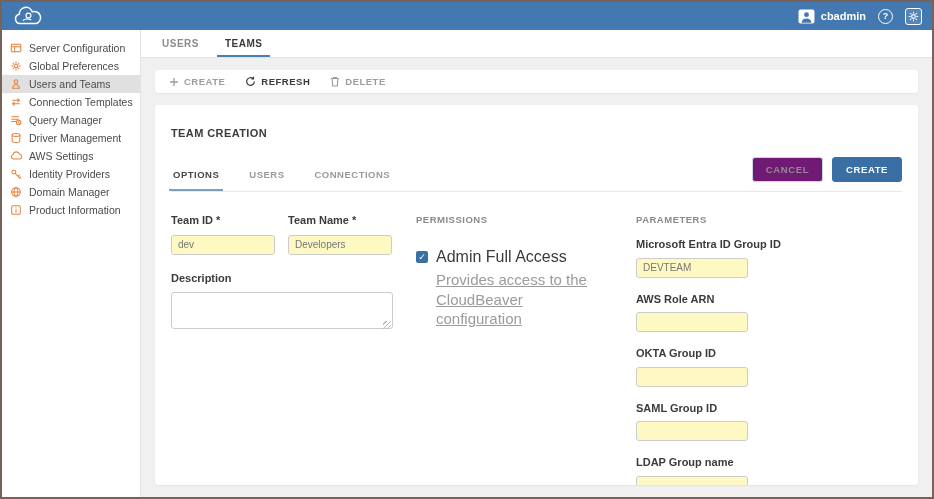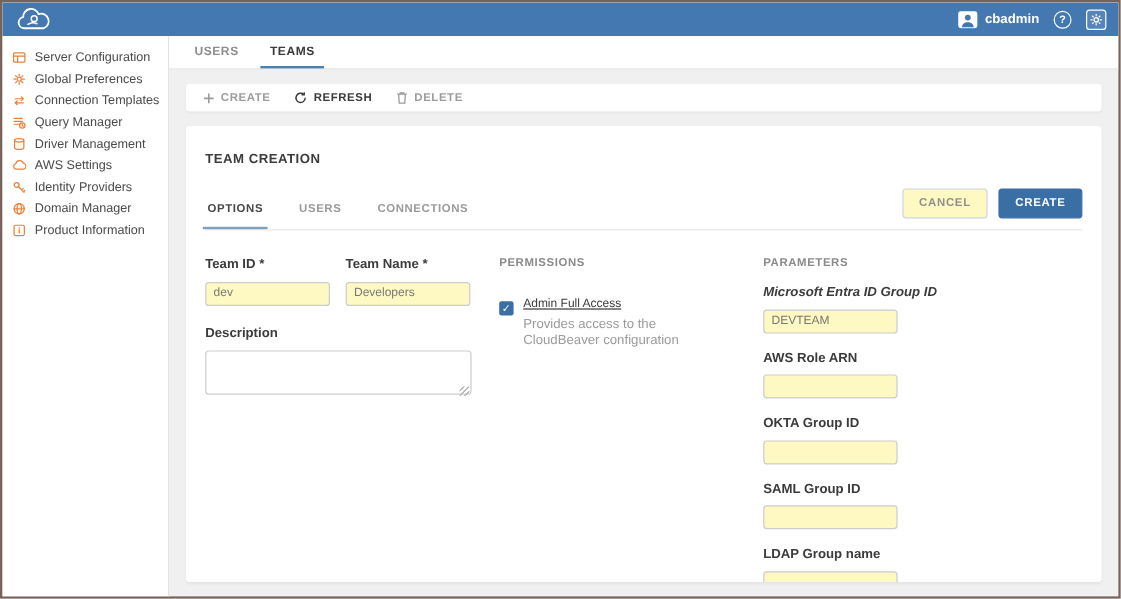--- a/index.html
+++ b/index.html
@@ -51,21 +51,21 @@
 
   .tc-header { display:flex; align-items:flex-end; border-bottom:1px solid #e8e8e8; margin-top:18px;gap:27px; }
   .tc-tabs { display:flex; }
   .tc-tab { font-size:9.5px; font-weight:bold; letter-spacing:0.5px; color:#9a9a9a; padding:10px 2px 11px;
             margin-right:26px; position:relative; cursor:pointer; }
   .tc-tab.selected { color:#474747; }
   .tc-tab.selected::after { content:""; position:absolute; left:-2px; right:-2px; bottom:0; height:2px; background:#7f9fbe; }
   .tc-actions { margin-left:auto; display:flex; gap:9px; padding-bottom:9px; }
   .btn { font-family:inherit; font-size:9.5px; font-weight:bold; letter-spacing:0.6px; border-radius:3px;
          padding:6px 13px; cursor:pointer; }
-  .btn-cancel { background:#fef9c3; border:1px solid #ccd6e2; color:#8f8f8f; }
+  .btn-cancel { background:#701a75; border:1px solid #ccd6e2; color:#8f8f8f; }
   .btn-create { background:#3a6fa5; border:1px solid #3a6fa5; color:#fff; }
 
   
   .form { display:flex; padding-top:22px; }
   .col-basics { width:222px; flex:0 0 222px; }
   .basics-row { display:flex; gap:13px; }
   .basics-row .field { width:104px; }
   .field-label { font-size:11px; font-weight:bold; color:#3b3b3b; margin-bottom:8px; white-space:nowrap; }
   .text-input { width:100%; height:20px; border:1px solid #ccc; border-radius:3px; padding:0 6px;
                 font-size:10px; color:#777; font-family:inherit; background:#fef9c3; outline:none; }
@@ -75,26 +75,26 @@
                font-size:10px; color:#777; font-family:inherit; resize:none; outline:none; }
   .resize-grip { position:absolute; right:2px; bottom:4px; width:8px; height:8px;
       background:repeating-linear-gradient(135deg, transparent 0 2px, #b9b9b9 2px 3px); cursor:nwse-resize; }
 
   .col-permissions { width:192px; flex:0 0 192px; margin-left:23px; }
   .section-heading { font-size:9.5px; font-weight:bold; letter-spacing:0.5px; color:#8a8a8a; }
   .perm-item { display:flex; gap:8px; margin-top:23px; }
   .checkbox { width:12px; height:12px; flex:0 0 12px; border-radius:2px; background:#3a6fa5;
               display:flex; align-items:center; justify-content:center; cursor:pointer; margin-top:3px; }
   .checkbox .check { color:#fff; font-size:9px; line-height:1; font-weight:bold; }
-  .perm-label { font-size:10px; color:#3b3b3b;text-decoration:underline; }
-  .perm-desc { font-size:11px; color:#9b9b9b; margin-top:4px; line-height:1.3; }
+  .perm-label { font-size:16px; color:#3b3b3b; }
+  .perm-desc { font-size:15px; color:#9b9b9b; margin-top:4px; line-height:1.3;text-decoration:underline; }
 
   .col-params { margin-left:28px; width:150px; }
   .param-field .field-label { margin-top:15px; margin-bottom:7px; }
-  .param-field:first-of-type .field-label { margin-top:13px;font-style:italic; }
+  .param-field:first-of-type .field-label { margin-top:13px; }
   .param-input { width:112px; }
 </style>
 </head>
 <body>
 
 <div class="frame">
 
   <div class="topbar">
     <div class="logo">
       <svg width="32" height="21" viewBox="0 0 34 22">
@@ -136,20 +136,29 @@
         </div>
         <div class="side-item">
           <span class="side-icon">
             <svg viewBox="0 0 14 14">
               <circle cx="7" cy="7" r="2"></circle>
               <path d="M7 2v1.7M7 10.3V12M2 7h1.7M10.3 7H12M3.5 3.5l1.2 1.2M9.3 9.3l1.2 1.2M10.5 3.5 9.3 4.7M4.7 9.3 3.5 10.5"></path>
             </svg>
           </span>
           <span>Global Preferences</span>
         </div>
+        <div class="side-item selected">
+          <span class="side-icon">
+            <svg viewBox="0 0 14 14">
+              <circle cx="7" cy="4.4" r="2.2"></circle>
+              <path d="M2.9 12c.4-2.6 2-4 4.1-4s3.7 1.4 4.1 4z"></path>
+            </svg>
+          </span>
+          <span>Users and Teams</span>
+        </div>
         <div class="side-item">
           <span class="side-icon">
             <svg viewBox="0 0 14 14">
               <path d="M3 5h8M9 3.2 11 5 9 6.8M11 9H3M5 7.2 3 9l2 1.8"></path>
             </svg>
           </span>
           <span>Connection Templates</span>
         </div>
         <div class="side-item">
           <span class="side-icon">

